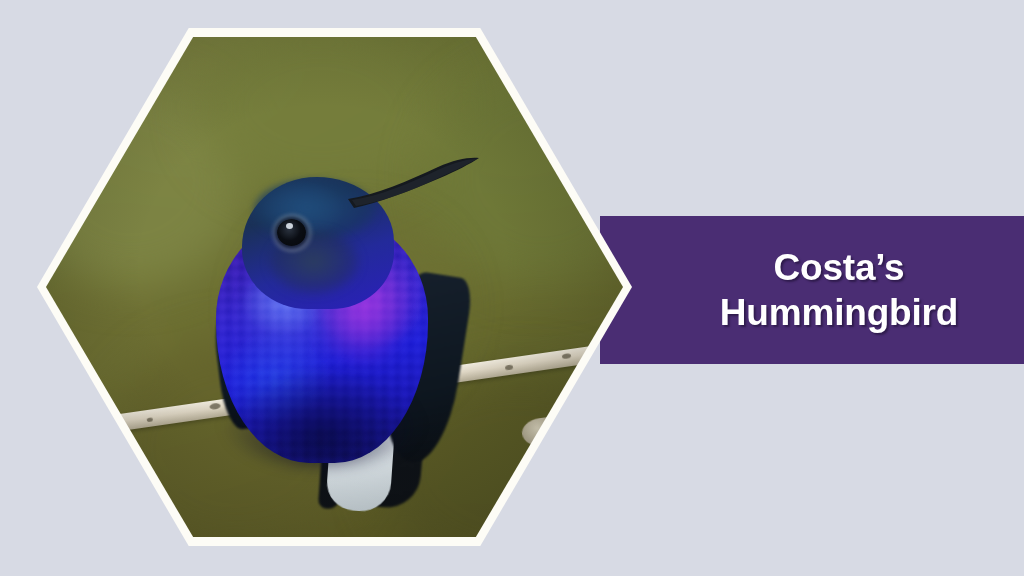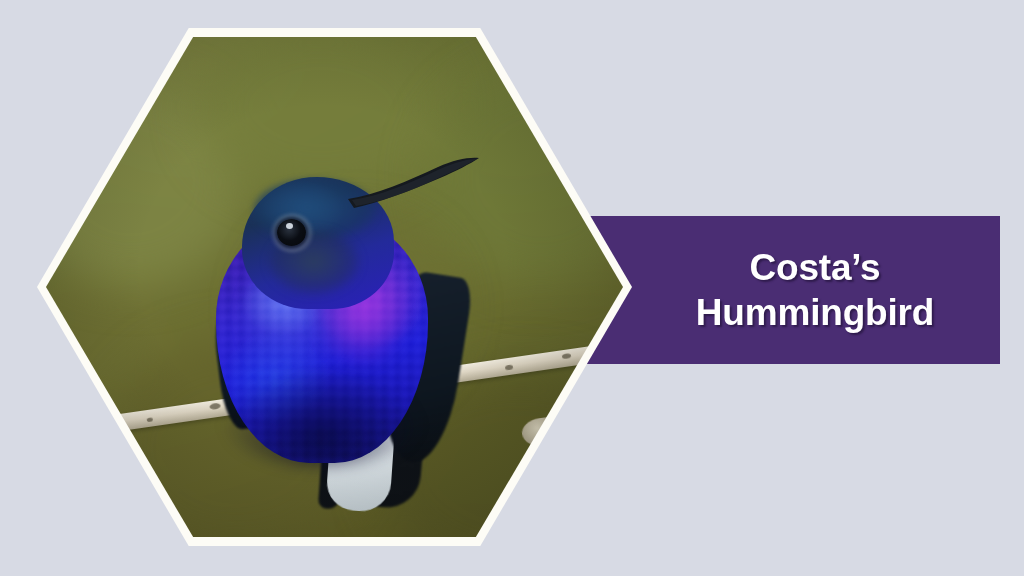--- a/index.html
+++ b/index.html
@@ -17,21 +17,21 @@
   #slide {
     position: relative;
     width: 1024px;
     height: 576px;
     background: #d7dae4;
   }
 
   
   .banner {
     position: absolute;
-    left: 576px;
+    left: 600px;
     top: 216px;
     width: 424px;
     height: 148px;
     background: #4a2d73;
     display: flex;
     align-items: center;
     justify-content: center;
     box-sizing: border-box;
     padding-left: 54px;
   }

